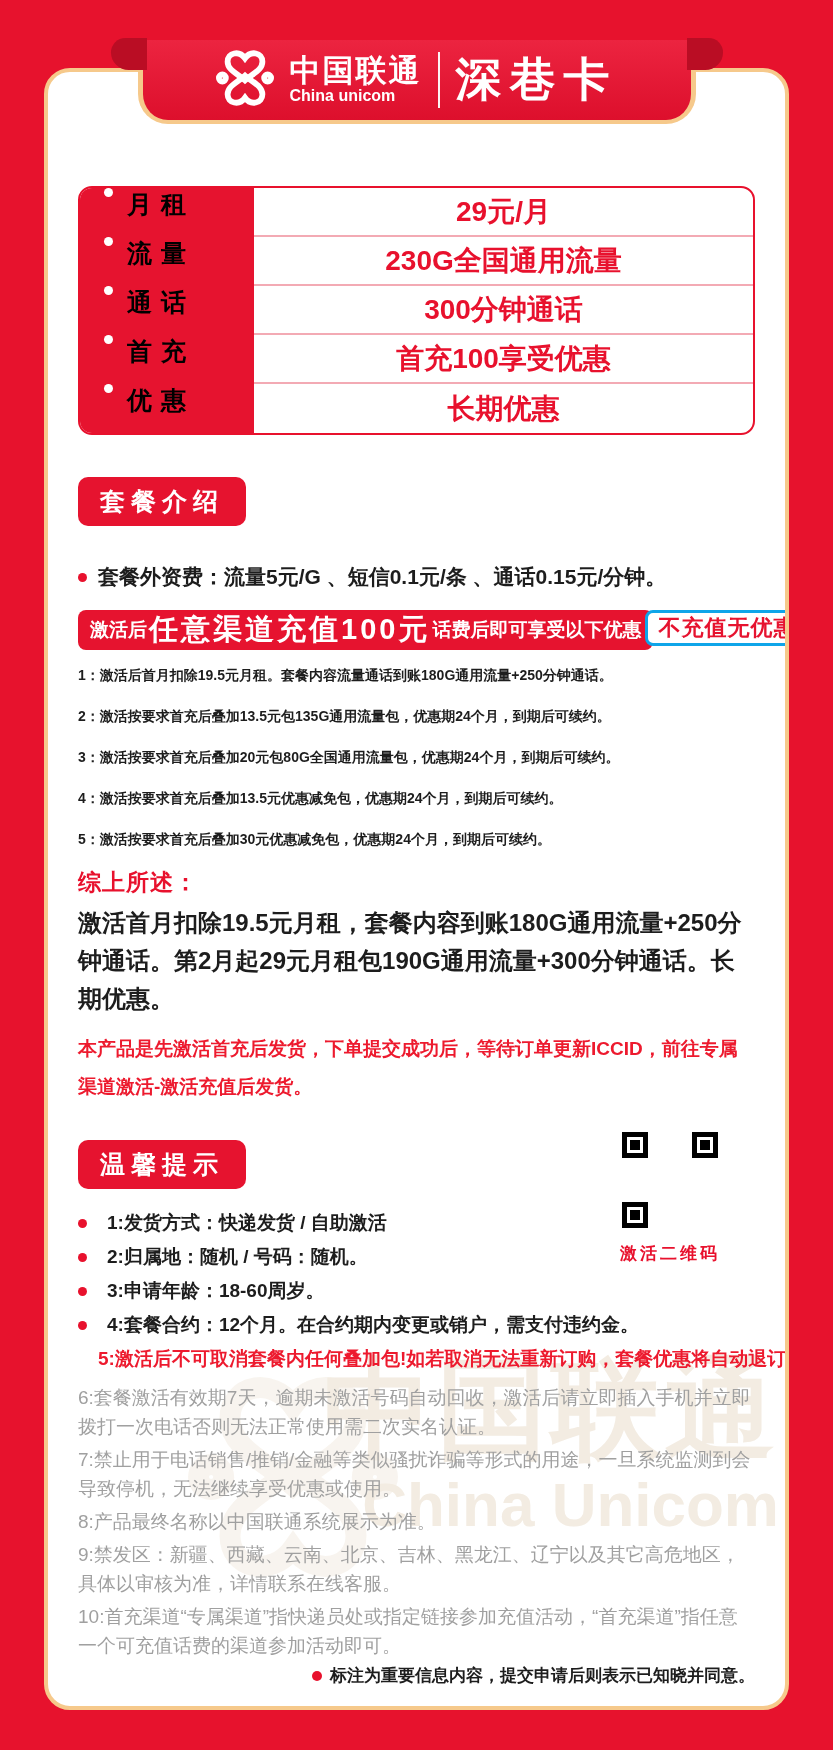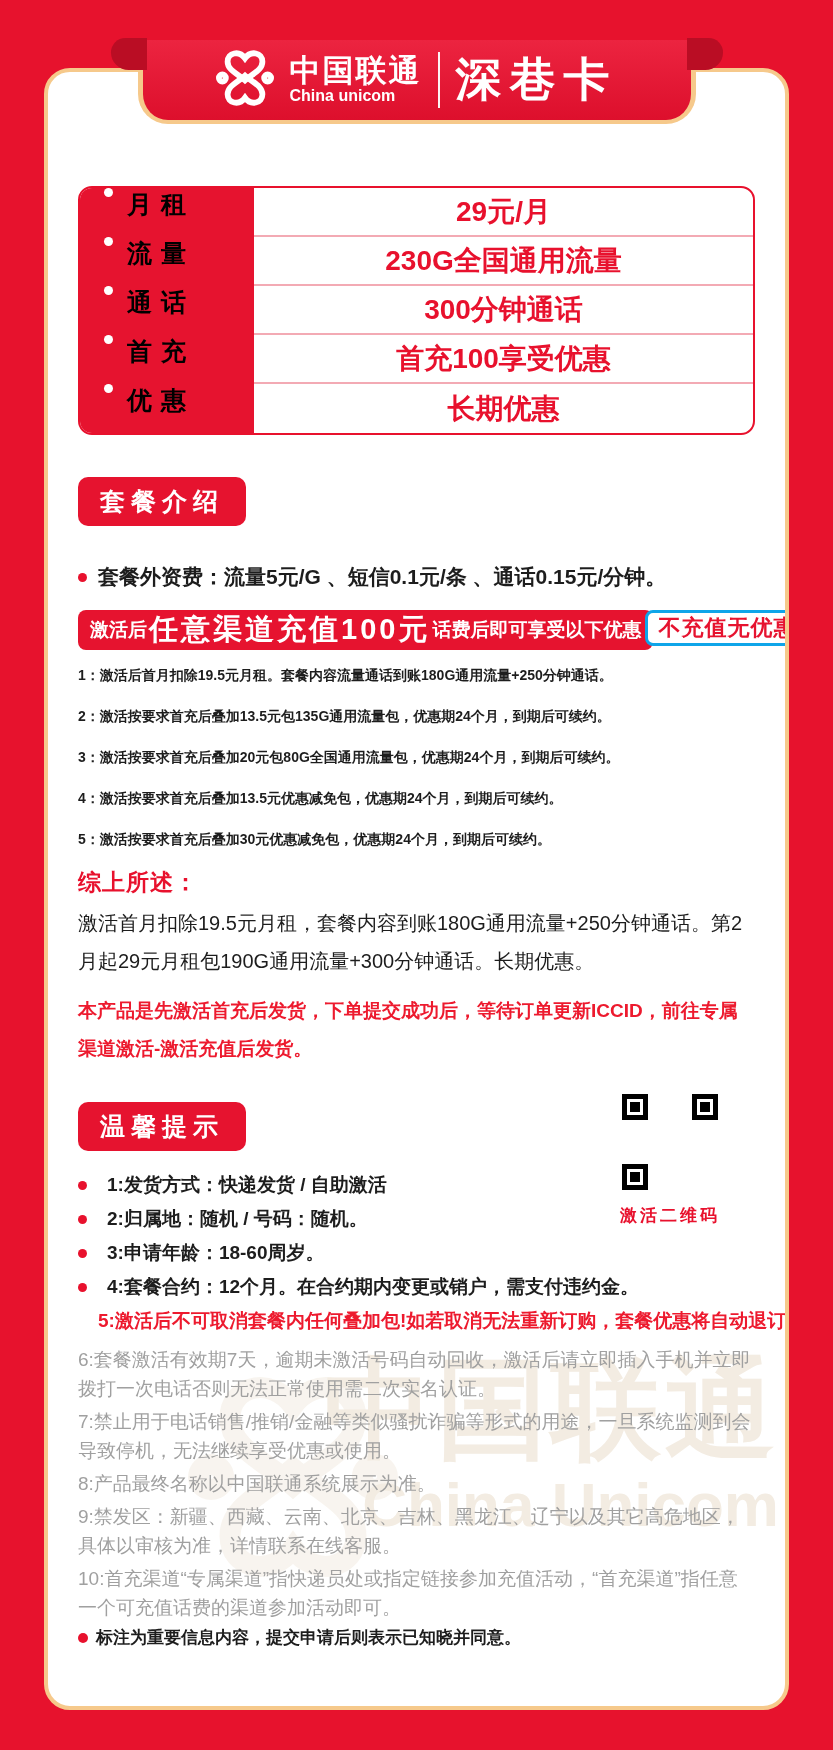--- a/index.html
+++ b/index.html
@@ -61,21 +61,21 @@
   .banner-tag{background:#fff;border:3px solid #0ea5e9;border-radius:8px;color:#e6132f;
       font-size:22px;font-weight:800;display:flex;align-items:center;padding:0 10px;margin-left:-8px;
       letter-spacing:1px;white-space:nowrap;z-index:1;}
 
   
   .benefit-list{margin-top:8px;}
   .benefit-item{font-size:14px;font-weight:600;color:#1d1d1d;line-height:26px;margin-bottom:15px;white-space:nowrap;}
 
   
   .summary-heading{margin-top:12px;color:#e8112d;font-size:23px;font-weight:800;letter-spacing:1px;}
-  .summary-body{margin-top:6px;font-size:20px;font-weight:400;color:#1d1d1d;line-height:38px;}
+  .summary-body{margin-top:6px;font-size:24px;font-weight:700;color:#1d1d1d;line-height:38px;}
   .summary-warning{margin-top:12px;color:#ed1a2e;font-size:19px;font-weight:600;line-height:38px;}
 
   
   .tips-row{margin-top:34px;position:relative;}
   .qr-wrap{position:absolute;right:33px;top:-12px;width:104px;text-align:center;}
   .qr{position:relative;width:96px;height:96px;margin:0 auto;padding:4px;background-color:#fff;
       background-image:repeating-linear-gradient(0deg,#000 0 4px,#fff 4px 8px),
                        repeating-linear-gradient(90deg,#000 0 4px,#fff 4px 8px);
       background-blend-mode:lighten;background-origin:content-box;background-clip:content-box;}
   .qr-finder{position:absolute;width:16px;height:16px;border:5px solid #000;background:#fff;}
@@ -84,21 +84,21 @@
   .qr-label{margin-top:10px;color:#e8112d;font-size:17px;font-weight:800;letter-spacing:3px;white-space:nowrap;}
 
   .tips-list{margin-top:20px;}
   .tip-line{display:flex;align-items:center;gap:20px;font-size:19px;font-weight:600;color:#1d1d1d;
       line-height:28px;margin-bottom:6px;white-space:nowrap;}
   .tips-warning{color:#ed1a2e;font-size:19px;font-weight:700;line-height:28px;margin:2px 0 10px 20px;white-space:nowrap;}
 
   .fine-print{margin-top:2px;}
   .fine-item{color:#a0a0a0;font-size:19px;font-weight:400;line-height:29px;margin-bottom:4px;}
 
-  .footer-note{display:flex;align-items:center;justify-content:flex-start;gap:8px;margin-top:4px;
+  .footer-note{display:flex;align-items:center;justify-content:flex-end;gap:8px;margin-top:4px;
       font-size:17px;font-weight:700;color:#1d1d1d;}
   .footer-dot{width:10px;height:10px;border-radius:50%;background:#e8112d;flex-shrink:0;}
 </style>
 </head>
 <body>
 
 <div class="page">
 
   <div class="card">
 

